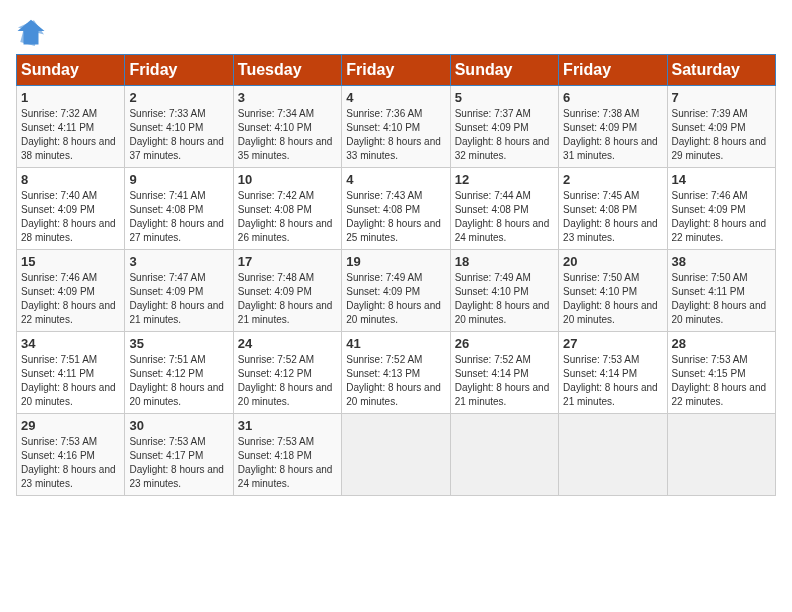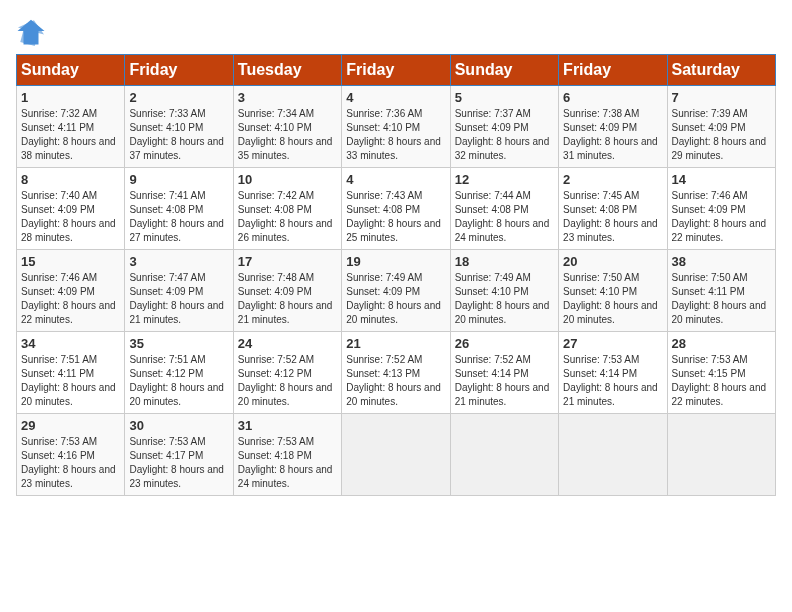--- a/index.html
+++ b/index.html
@@ -177,21 +177,21 @@
         <td><span class="day-num">38</span>
         <span class="day-info">Sunrise: 7:50 AM<br>Sunset: 4:11 PM<br>Daylight: 8 hours and 20 minutes.</span></td>
       </tr>
       <tr>
         <td><span class="day-num">34</span>
         <span class="day-info">Sunrise: 7:51 AM<br>Sunset: 4:11 PM<br>Daylight: 8 hours and 20 minutes.</span></td>
         <td><span class="day-num">35</span>
         <span class="day-info">Sunrise: 7:51 AM<br>Sunset: 4:12 PM<br>Daylight: 8 hours and 20 minutes.</span></td>
         <td><span class="day-num">24</span>
         <span class="day-info">Sunrise: 7:52 AM<br>Sunset: 4:12 PM<br>Daylight: 8 hours and 20 minutes.</span></td>
-        <td><span class="day-num">21</span>
+        <td><span class="day-num">41</span>
         <span class="day-info">Sunrise: 7:52 AM<br>Sunset: 4:13 PM<br>Daylight: 8 hours and 20 minutes.</span></td>
         <td><span class="day-num">26</span>
         <span class="day-info">Sunrise: 7:52 AM<br>Sunset: 4:14 PM<br>Daylight: 8 hours and 21 minutes.</span></td>
         <td><span class="day-num">27</span>
         <span class="day-info">Sunrise: 7:53 AM<br>Sunset: 4:14 PM<br>Daylight: 8 hours and 21 minutes.</span></td>
         <td><span class="day-num">28</span>
         <span class="day-info">Sunrise: 7:53 AM<br>Sunset: 4:15 PM<br>Daylight: 8 hours and 22 minutes.</span></td>
       </tr>
       <tr>
         <td><span class="day-num">29</span>

